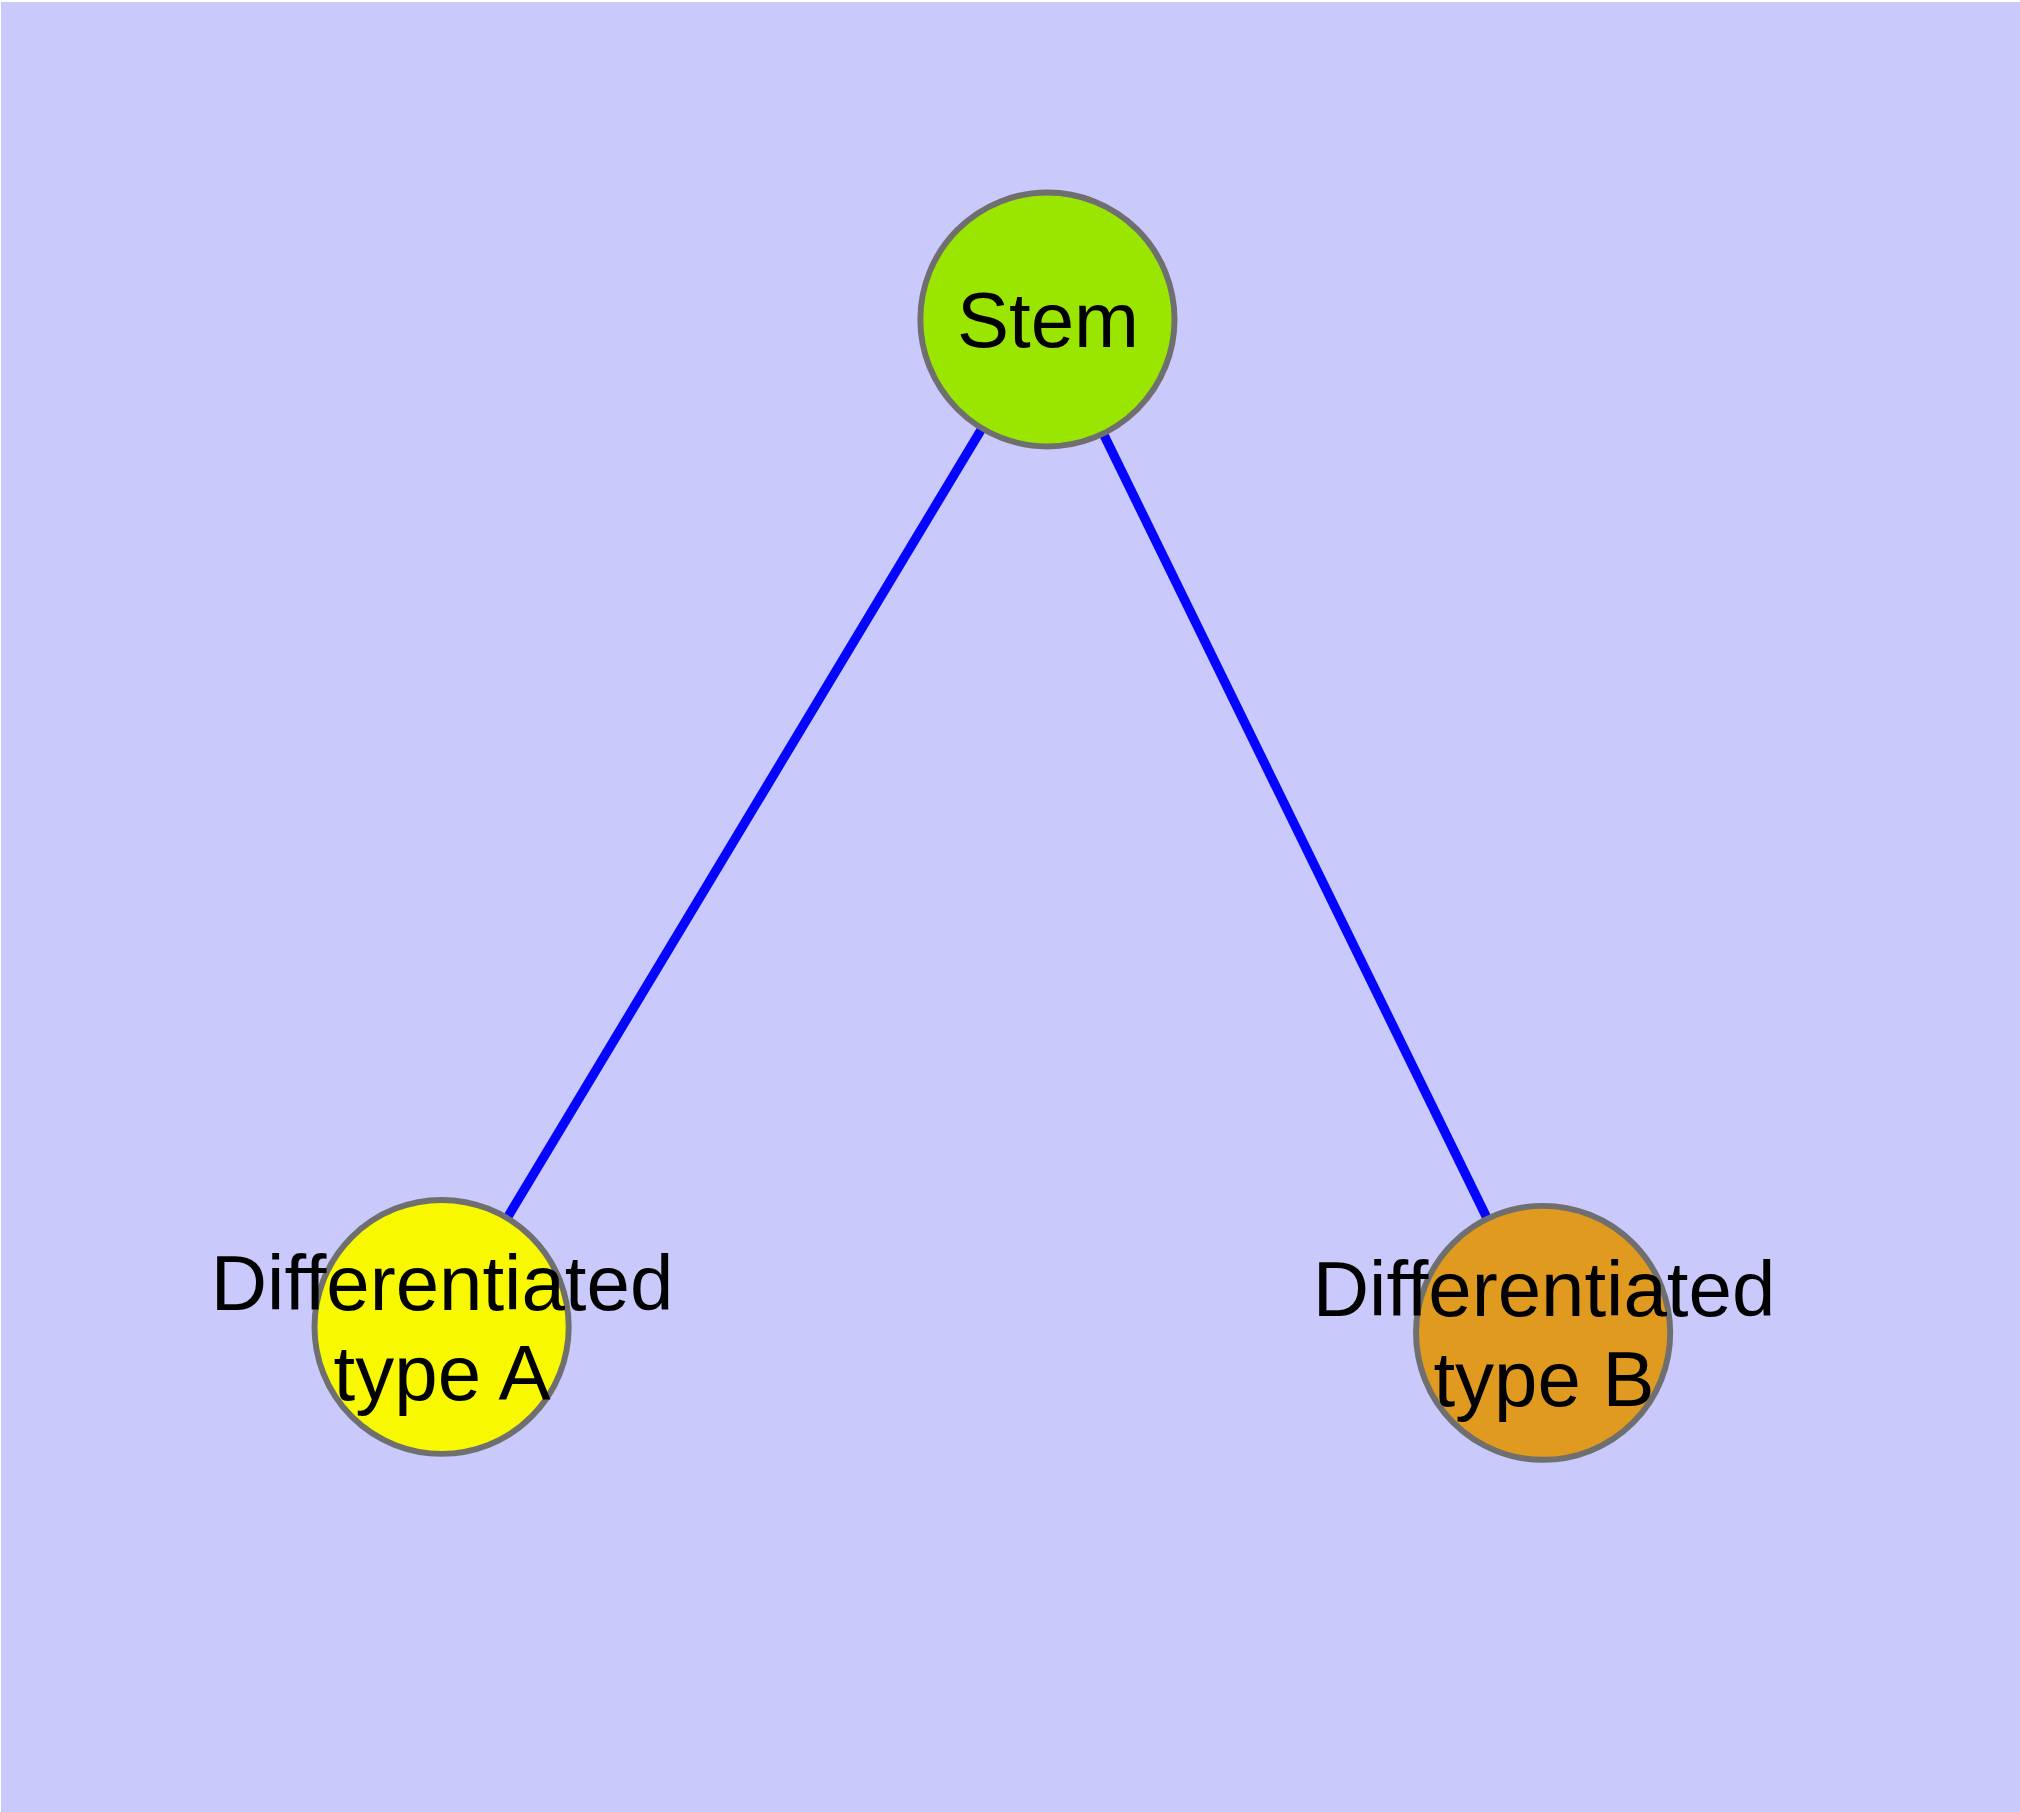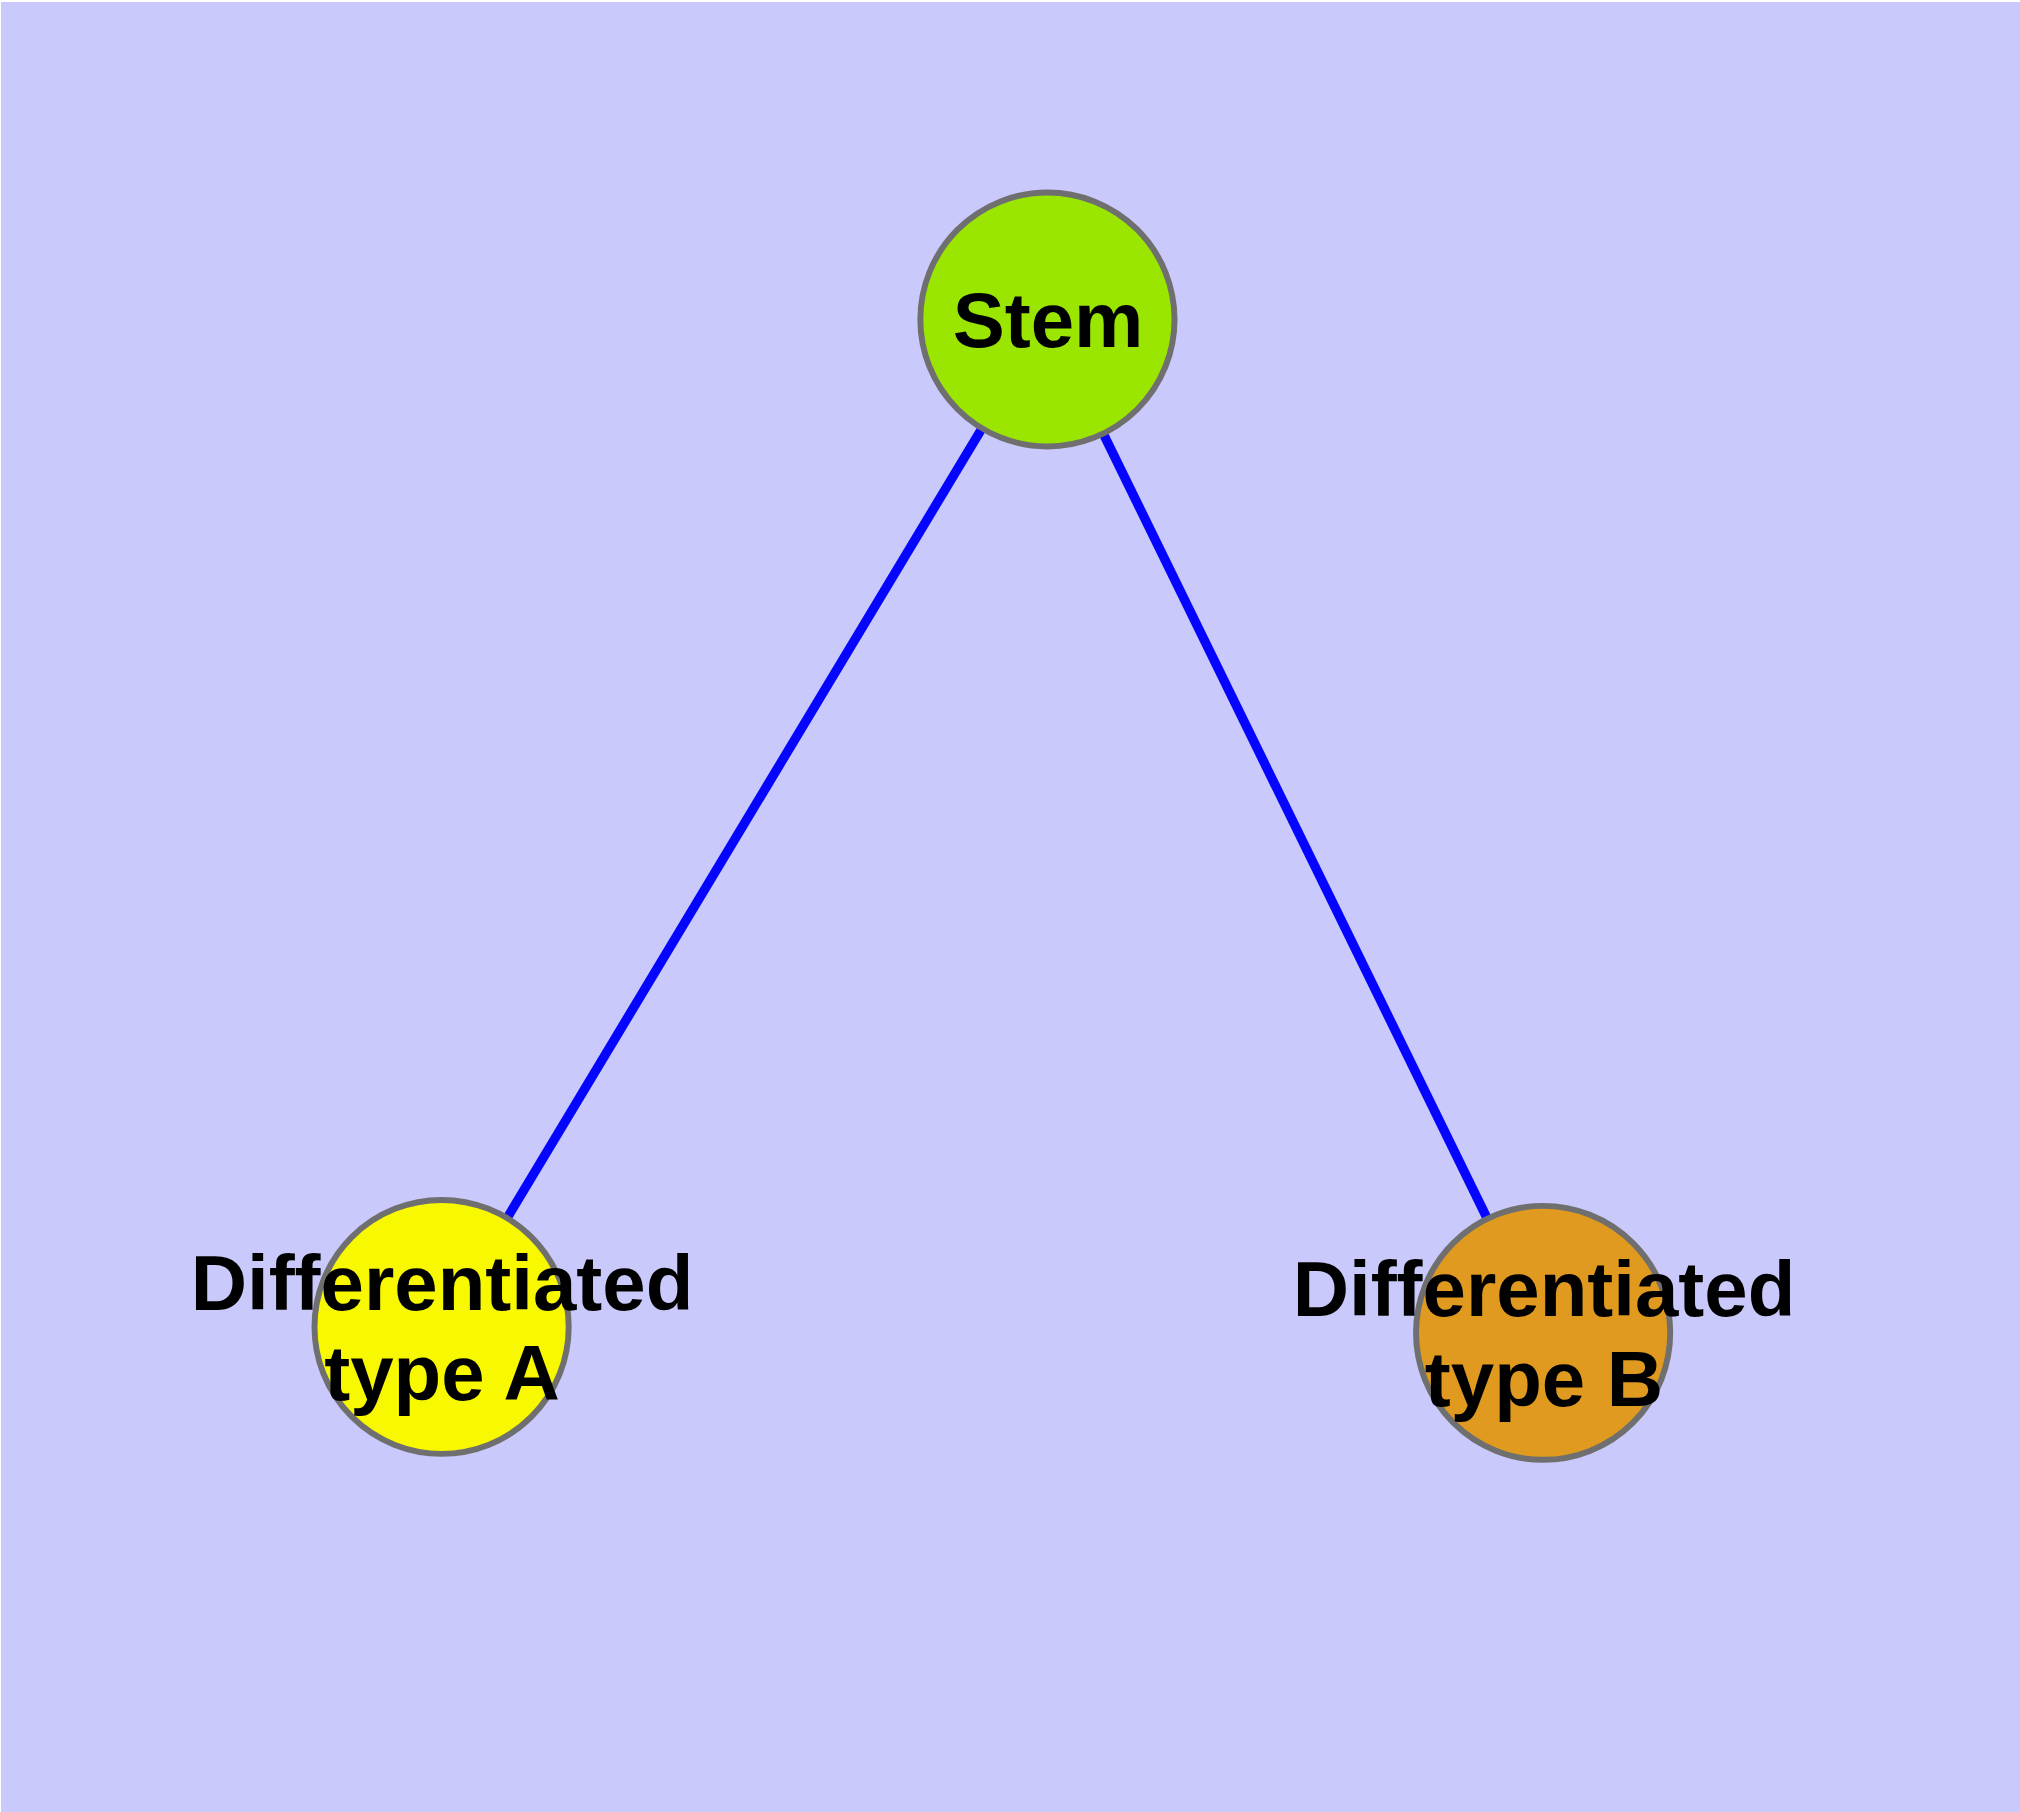--- a/index.html
+++ b/index.html
@@ -29,21 +29,21 @@
     fill: none;
     stroke-width: 11px;
   }
   .node {
     stroke-width: 7px;
   }
   .node-label {
     position: absolute;
     transform: translate(-50%, -50%);
     font-size: 78px;
-    font-weight: bold;
+    font-weight: normal;
     color: #000000;
     line-height: 1.16;
     text-align: center;
     white-space: pre-line;
     letter-spacing: 0px;
   }
 </style>
 </head>
 <body>
 

